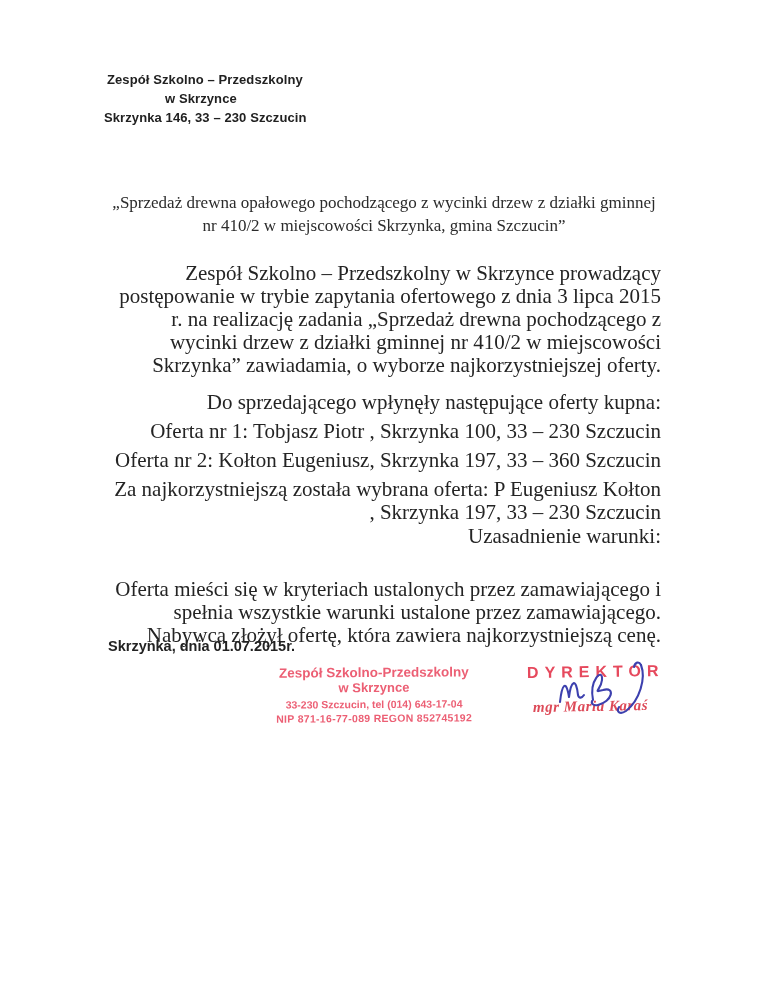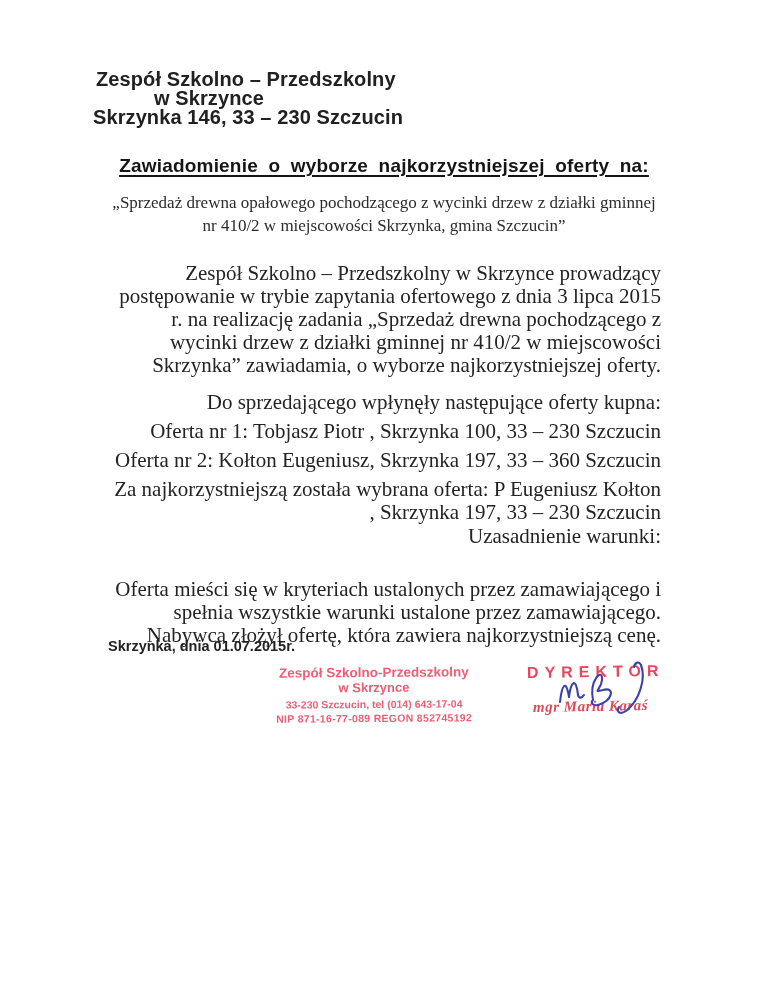--- a/index.html
+++ b/index.html
@@ -11,23 +11,23 @@
   }
   .page {
     position: relative;
     width: 768px; height: 994px;
     background: #ffffff;
     overflow: hidden;
   }
 
   
   .sender {
-    position: absolute; left: 96px; top: 70px;
+    position: absolute; left: 107px; top: 70px;
     font-family: "Liberation Sans", sans-serif;
-    font-size: 20px; font-weight: 600;
+    font-size: 13px; font-weight: 600;
     line-height: 19px; color: #212121;
     letter-spacing: .1px;
   }
   .sender .l2 { margin-left: 58px; }
   .sender .l3 { margin-left: -3px; }
 
   
   .title {
     position: absolute; top: 155px; left: 0; width: 768px;
     text-align: center;
@@ -104,23 +104,20 @@
 <body>
 
 <div class="page">
 
   <div class="sender">
     <div class="l1">Zespół Szkolno – Przedszkolny</div>
     <div class="l2">w Skrzynce</div>
     <div class="l3">Skrzynka 146, 33 – 230 Szczucin</div>
   </div>
 
-  <div class="title">
-    <span class="u">Zawiadomienie o wyborze najkorzystniejszej oferty na:</span>
-  </div>
 
   <div class="subtitle">
     <div>„Sprzedaż drewna opałowego  pochodzącego z wycinki drzew z działki gminnej</div>
     <div>nr 410/2 w miejscowości Skrzynka, gmina Szczucin”</div>
   </div>
 
   <div class="content">
     <p class="p-intro">Zespół Szkolno – Przedszkolny w Skrzynce prowadzący postępowanie w trybie zapytania ofertowego z dnia 3 lipca 2015 r. na realizację zadania „Sprzedaż drewna pochodzącego z wycinki drzew z działki gminnej nr 410/2 w miejscowości Skrzynka” zawiadamia, o wyborze najkorzystniejszej oferty.</p>
     <p class="line">Do sprzedającego wpłynęły następujące oferty kupna:</p>
     <p class="line">Oferta nr 1: Tobjasz Piotr , Skrzynka 100, 33 – 230 Szczucin</p>

